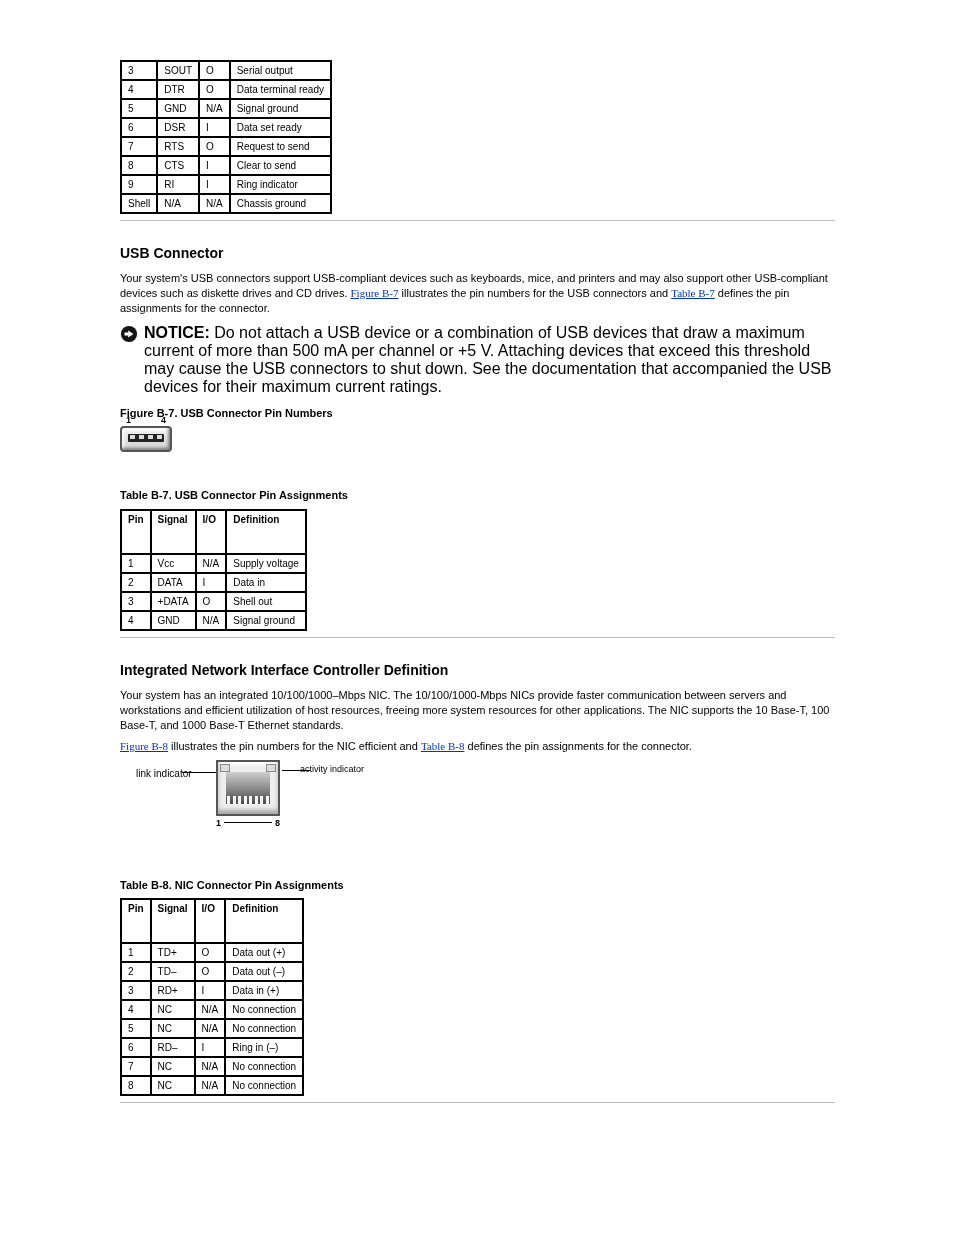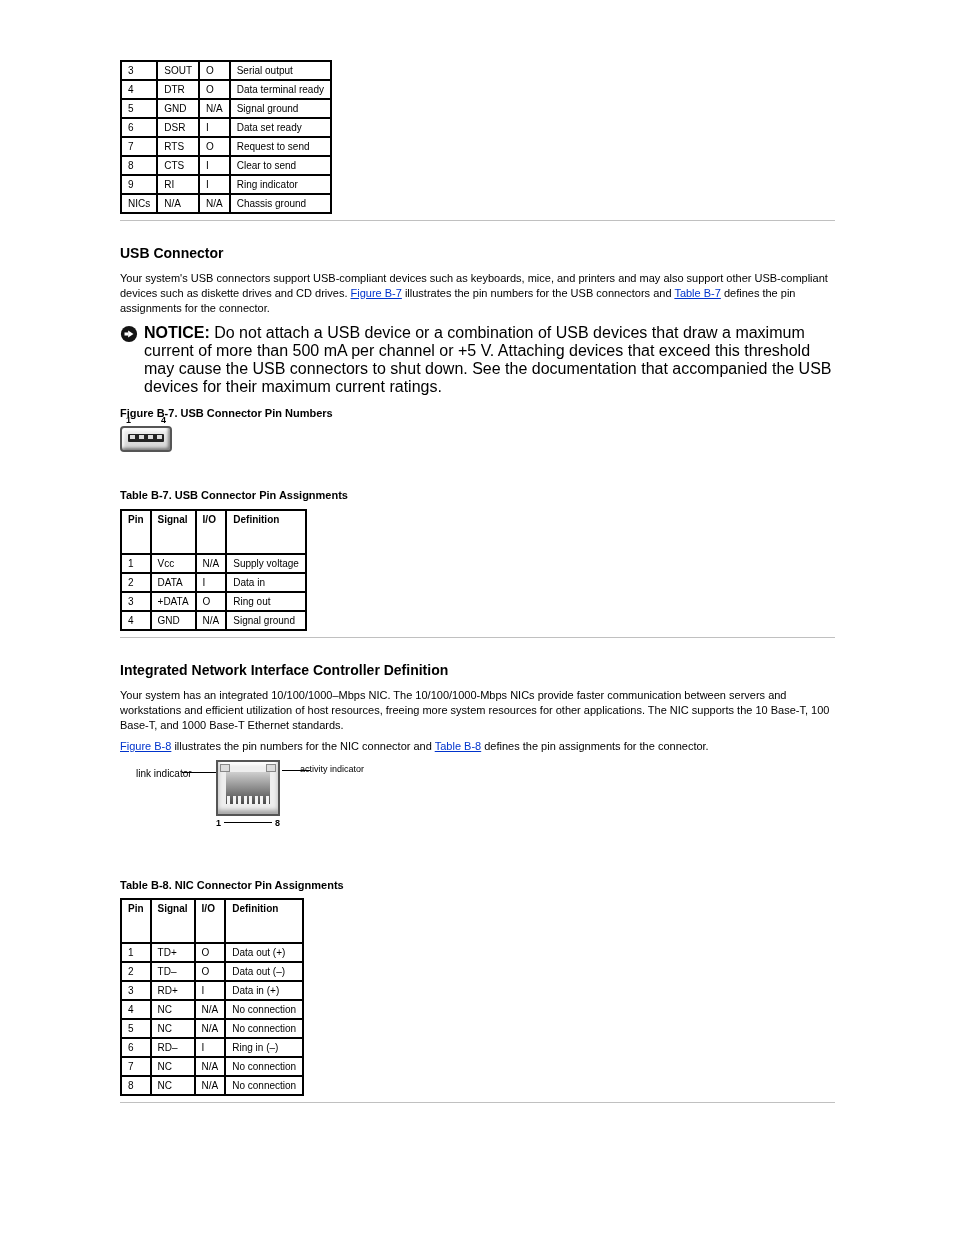--- a/index.html
+++ b/index.html
@@ -13,21 +13,21 @@
   .page {
     width: 954px;
     margin: 0 auto;
     padding: 60px 60px 60px 60px;
     position: relative;
   }
   .content {
     margin-left: 60px;
     width: 715px;
   }
-  a.link { color: #0033cc; text-decoration: underline; cursor: pointer; }
+  a.link { color: #0033cc; text-decoration: underline; cursor: pointer; font-family: Liberation Serif, serif; }
   h2 {
     font-size: 14px;
     font-weight: bold;
     margin: 24px 0 10px 0;
   }
   p { margin: 6px 0; line-height: 1.35; }
   .caption { font-weight: bold; margin: 10px 0 6px 0; }
   table {
     border-collapse: collapse;
     font-size: 10px;
@@ -229,21 +229,21 @@
             <td>I</td>
             <td>Clear to send</td>
           </tr>
         <tr>
             <td>9</td>
             <td>RI</td>
             <td>I</td>
             <td>Ring indicator</td>
           </tr>
         <tr>
-            <td>NICs</td>
+            <td>Shell</td>
             <td>N/A</td>
             <td>N/A</td>
             <td>Chassis ground</td>
           </tr>
       </tbody>
     </table>
     <hr class="hr">
 
     <h2>USB Connector</h2>
     <p>
@@ -303,37 +303,37 @@
         <tr>
             <td>2</td>
             <td>DATA</td>
             <td>I</td>
             <td>Data in</td>
           </tr>
         <tr>
             <td>3</td>
             <td>+DATA</td>
             <td>O</td>
-            <td>Ring out</td>
+            <td>Shell out</td>
           </tr>
         <tr>
             <td>4</td>
             <td>GND</td>
             <td>N/A</td>
             <td>Signal ground</td>
           </tr>
       </tbody>
     </table>
     <hr class="hr">
 
     <h2>Integrated Network Interface Controller Definition</h2>
     <p>Your system has an integrated 10/100/1000–Mbps NIC. The 10/100/1000-Mbps NICs provide faster communication between servers and workstations and efficient utilization of host resources, freeing more system resources for other applications. The NIC supports the 10 Base-T, 100 Base-T, and 1000 Base-T Ethernet standards.</p>
     <p>
       <a class="link">Figure B-8</a>
-      <span> illustrates the pin numbers for the NIC connector and </span>
+      <span> illustrates the pin numbers for the NIC efficient and </span>
       <a class="link">Table B-8</a>
       <span> defines the pin assignments for the connector.</span>
     </p>
 
     <div class="nic-fig">
       <div class="nic-label-left">link indicator</div>
       <div class="nic-label-right">activity indicator</div>
       <div class="nic-line-left"></div>
       <div class="nic-line-right"></div>
       <div class="nic-body">

